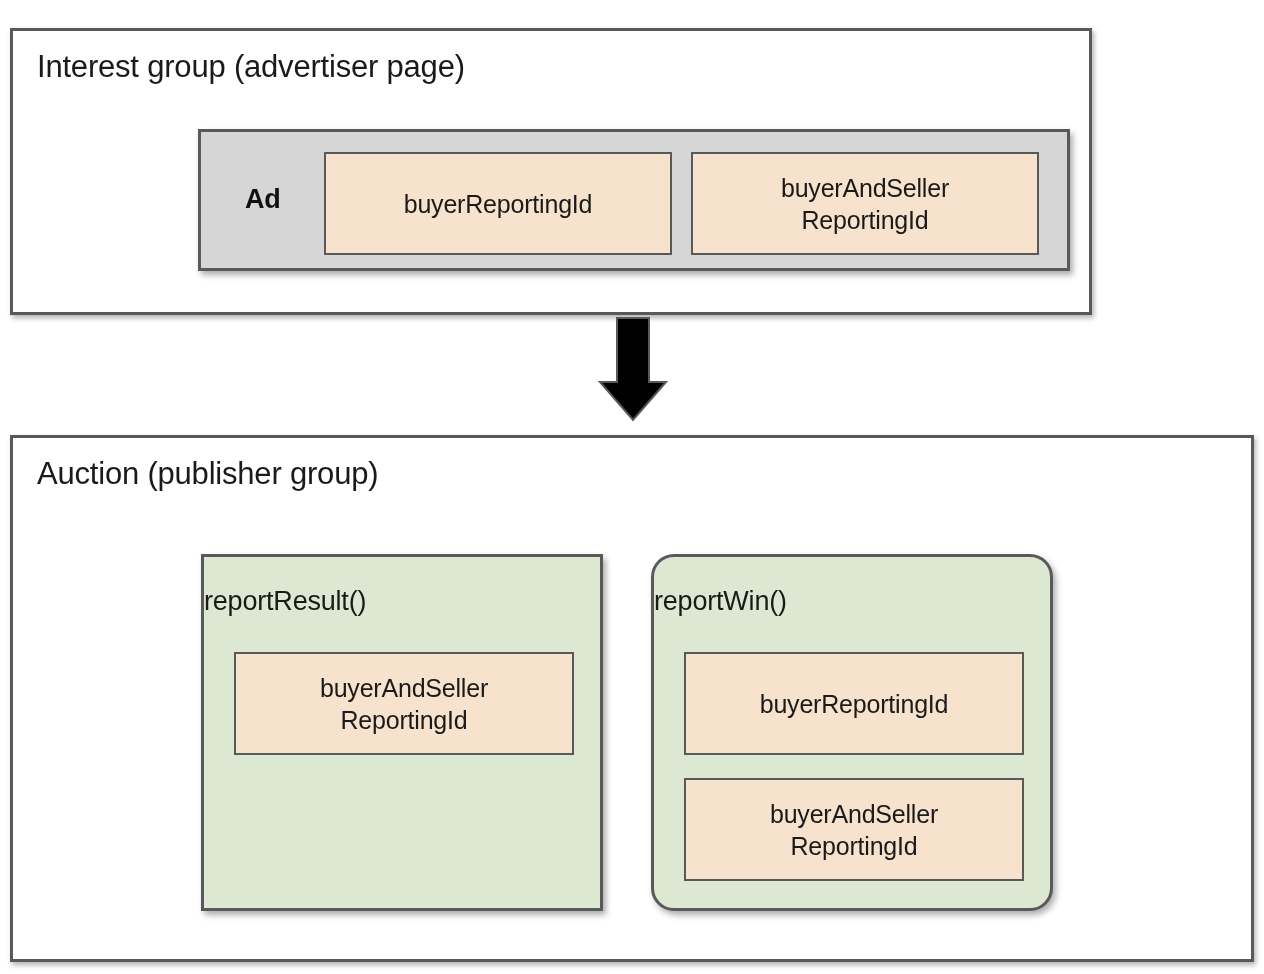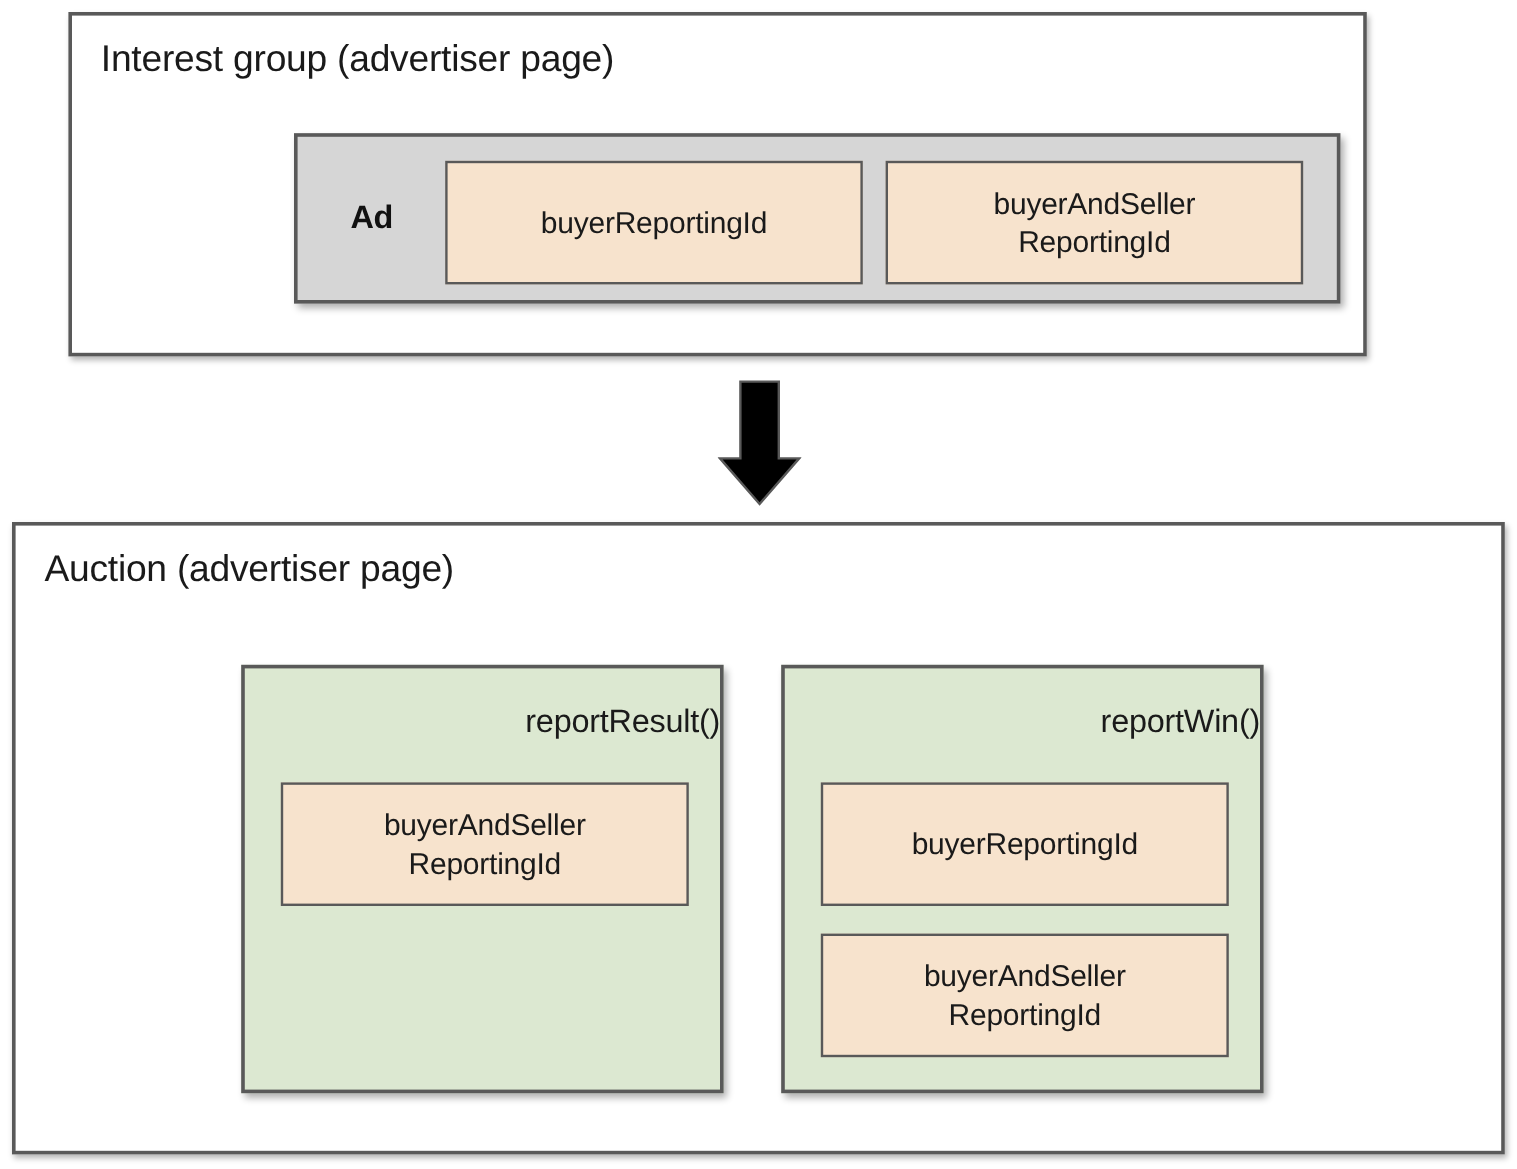--- a/index.html
+++ b/index.html
@@ -26,24 +26,23 @@
   
   .section {
     position: absolute;
     background: #ffffff;
     border: 3px solid #595959;
     box-sizing: border-box;
     box-shadow: 2px 3px 5px rgba(0,0,0,0.30);
   }
   #section-interest-group {
     left: 10px;
-    top: 10px;
+    top: 28px;
     width: 1082px;
     height: 287px;
-    margin-left: 47px;
   }
   #section-auction {
     left: 10px;
     top: 435px;
     width: 1244px;
     height: 527px;
   }
 
   .section-title {
     position: absolute;
@@ -121,27 +120,28 @@
     left: 201px;
     top: 554px;
     width: 402px;
     height: 357px;
   }
   #fn-report-win {
     left: 651px;
     top: 554px;
     width: 402px;
     height: 357px;
+    border-radius: 23px;
   }
   .fn-title {
     position: absolute;
     left: 0;
     right: 0;
     top: 28px;
-    text-align: right;
+    text-align: left;
     font-size: 27px;
     line-height: 32px;
     color: #1a1a1a;
     letter-spacing: -0.2px;
   }
 
   
   #rr-buyer-and-seller-reporting-id {
     left: 30px;
     top: 95px;
@@ -193,21 +193,21 @@
   </div>
 
   <div id="flow-arrow">
     <svg width="70" height="106" viewBox="0 0 70 106" aria-hidden="true">
       <polygon points="19,2 51,2 51,66 68,66 35,104 2,66 19,66" fill="#000000" stroke="#595959" stroke-width="2" stroke-linejoin="miter"></polygon>
     </svg>
   </div>
 
   <div class="section" id="section-auction">
 
-    <div class="section-title">Auction (advertiser page)</div>
+    <div class="section-title">Auction (publisher group)</div>
   </div>
 
   <div class="fn-box" id="fn-report-result">
 
     <div class="fn-title">reportResult()</div>
 
     <div class="tan-box" id="rr-buyer-and-seller-reporting-id">buyerAndSeller
 ReportingId</div>
   </div>
 

